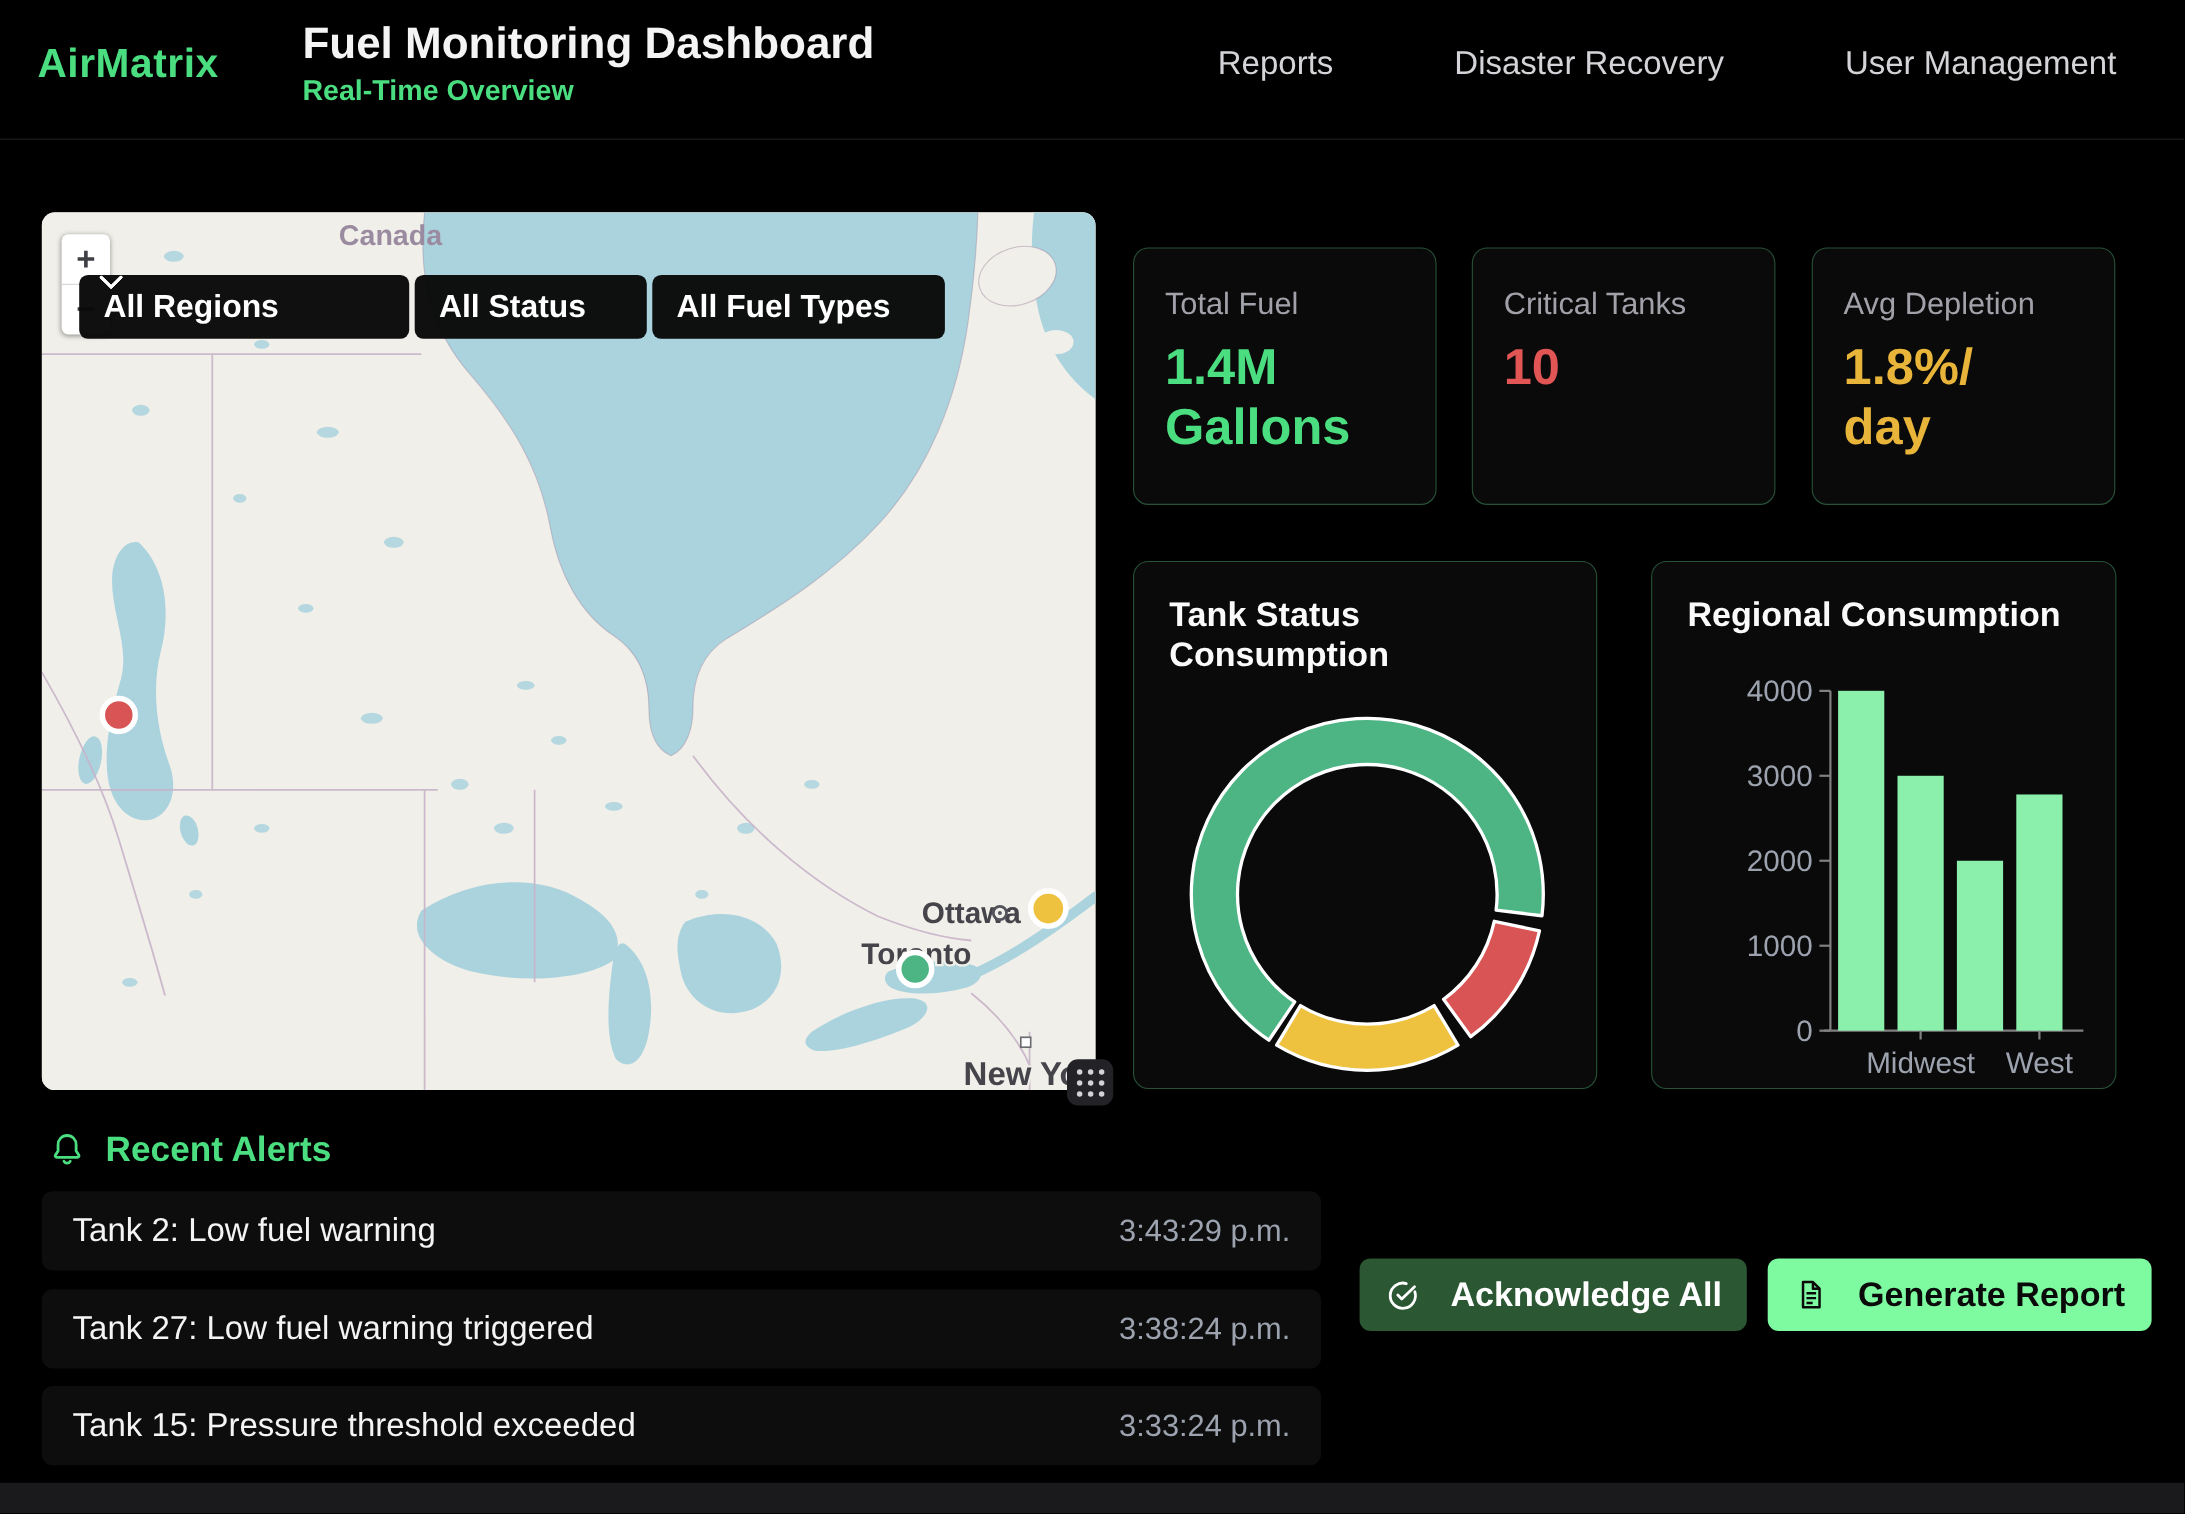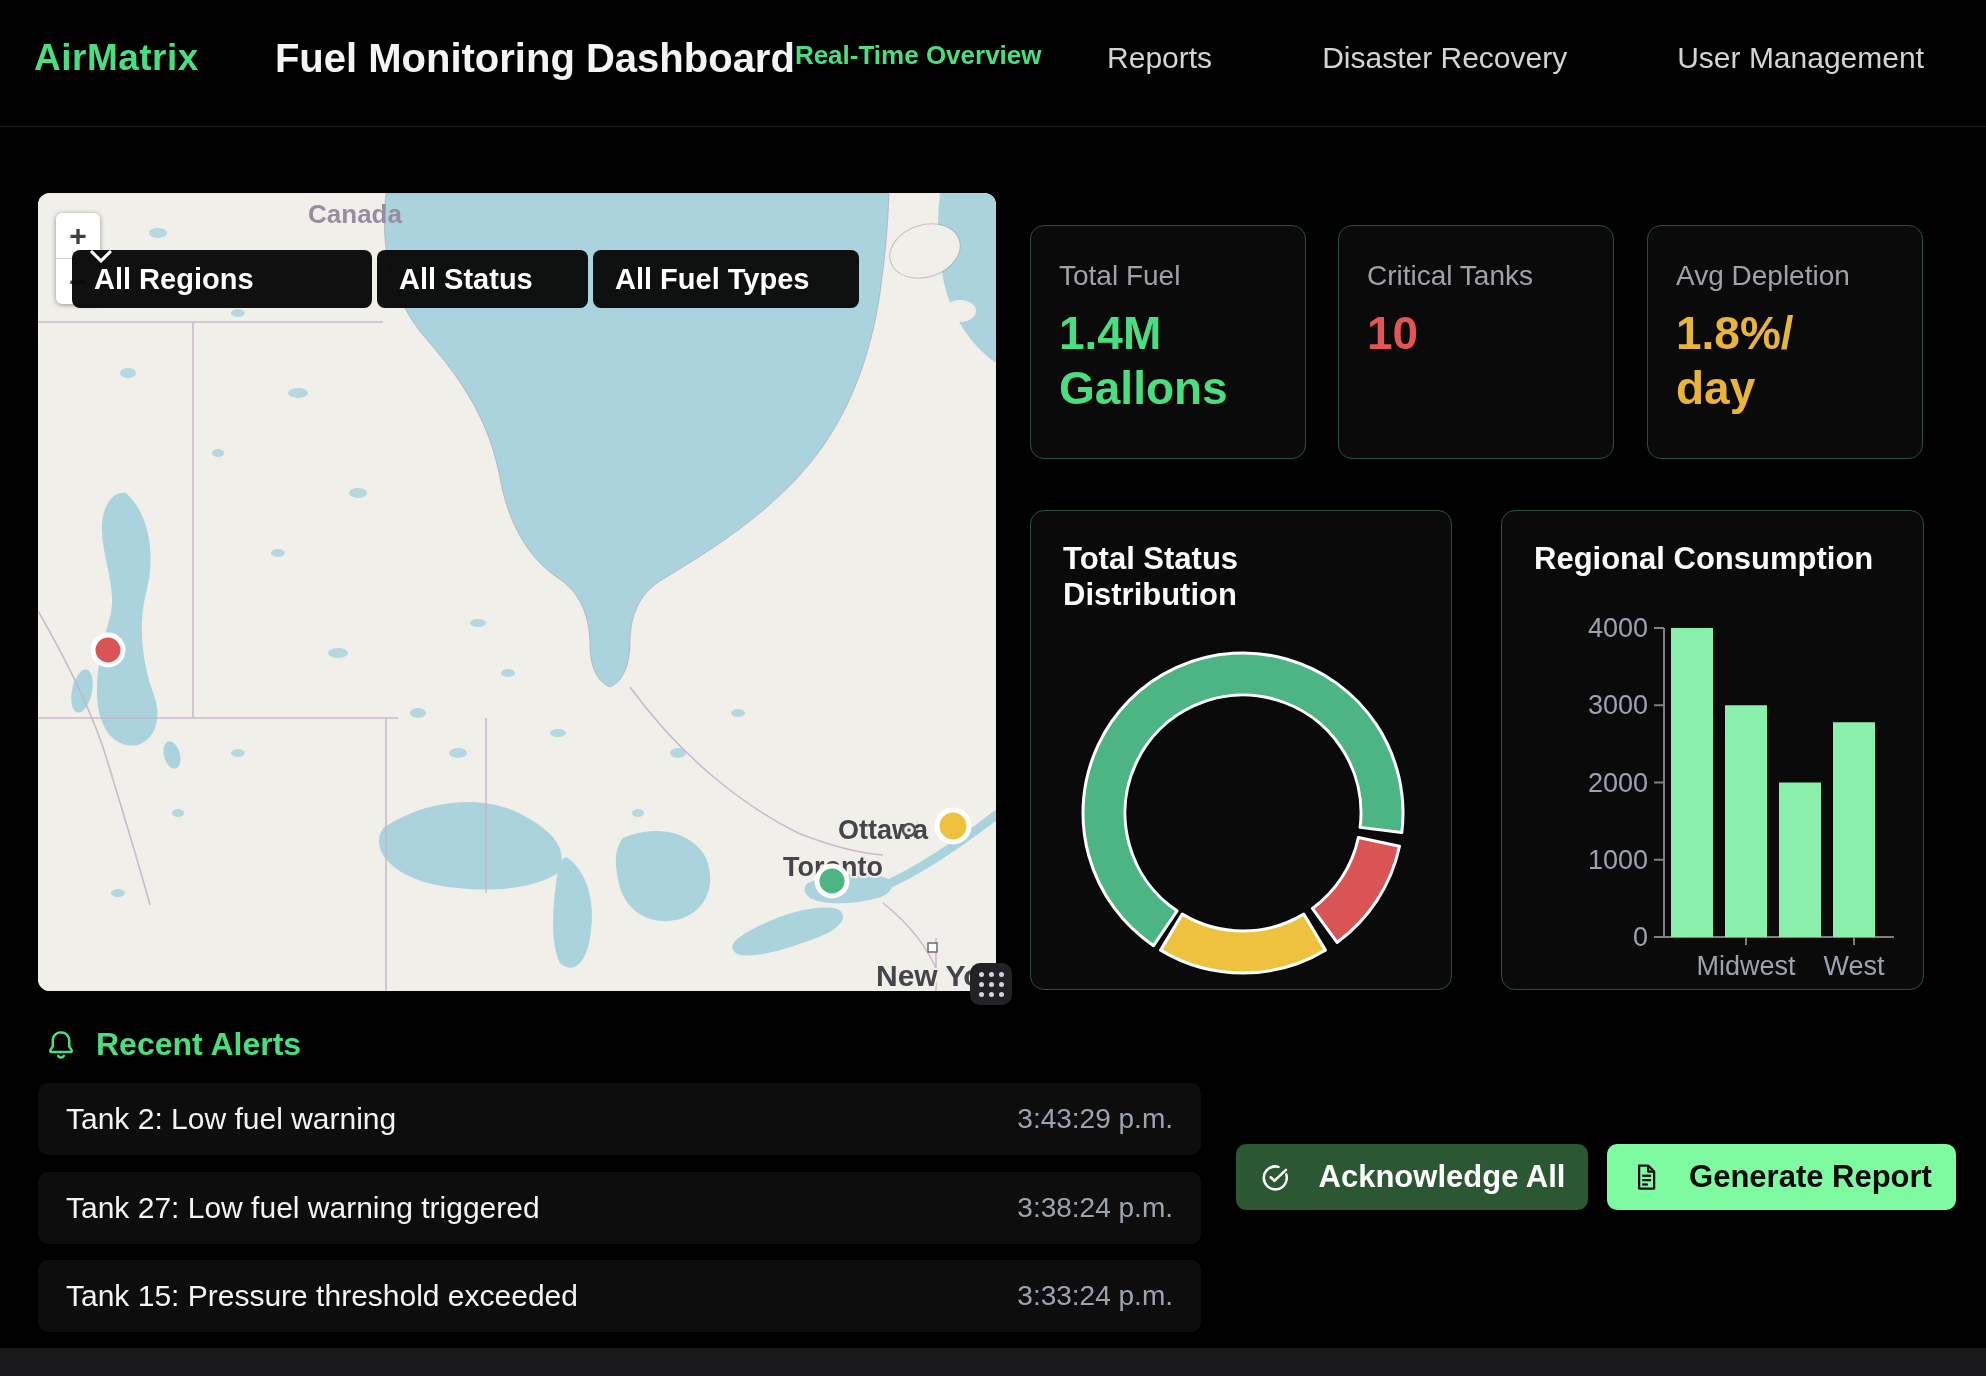--- a/index.html
+++ b/index.html
@@ -4,21 +4,21 @@
 <style>
   html,body{margin:0;padding:0;background:#000;}
   *{box-sizing:border-box;}
   #app{position:relative;width:1986px;height:1376px;background:#000;overflow:hidden;
        font-family:"Liberation Sans","DejaVu Sans",sans-serif;color:#f4f4f5;}
 
   
   .header{position:absolute;left:0;top:0;width:1986px;height:127px;display:flex;align-items:center;
           padding:0 62px 10px 34px;border-bottom:1px solid #1f1f22;background:#000;}
   .brand{font-size:37px;font-weight:700;color:#4ade80;letter-spacing:.5px;margin-right:76px;}
-  .titleblock{display:flex;flex-direction:row;}
+  .titleblock{display:flex;flex-direction:column;}
   .page-title{font-size:40px;font-weight:700;color:#f4f4f5;line-height:1.12;}
   .page-subtitle{font-size:26px;font-weight:600;color:#4ade80;margin-top:4px;}
   .nav{margin-left:auto;display:flex;gap:110px;}
   .nav-item{font-size:30px;color:#d4d4d8;cursor:pointer;white-space:nowrap;}
 
   
   .map-wrap{position:absolute;left:38px;top:193px;width:958px;height:798px;}
   .map-inner{position:absolute;inset:0;border-radius:12px;overflow:hidden;background:#f1efe9;}
   .map-inner svg{position:absolute;inset:0;}
   .zoom-ctl{position:absolute;left:18px;top:20px;width:44px;height:91px;background:#fff;border-radius:6px;
@@ -208,21 +208,21 @@
   </div>
   <div class="card stat-card" style="left:1647px;">
     <div class="stat-label">Avg Depletion</div>
     <div class="stat-value" style="color: rgb(232, 180, 58);">
       <div>1.8%/</div>
         <div>day</div>
     </div>
   </div>
 
   <div class="card chart-card" style="left:1030px;width:422px;">
-    <div class="chart-title">Total Status Distribution</div>
+    <div class="chart-title">Tank Status Consumption</div>
     <svg id="donut-svg" viewBox="0 0 422 480" width="422" height="480">
         <path d="M 122.52913544468053 434.6460116088067 A 160 160 0 1 1 370.80738426261155 321.49909494482364 L 329.120445893676 316.3805825218074 A 118 118 0 1 0 146.0152373904519 399.8264335614949 Z" fill="#4cb583" stroke="#fff" stroke-width="3" stroke-linejoin="round"></path>
         <path d="M 368.5036161174089 335.2658705308415 A 160 160 0 0 1 306.04564036679574 431.44271909999156 L 281.35865977051185 397.4640053362438 A 118 118 0 0 0 327.4214168865891 326.5335795164956 Z" fill="#d95454" stroke="#fff" stroke-width="3" stroke-linejoin="round"></path>
         <path d="M 294.40609198560867 439.14676811233795 A 160 160 0 0 1 129.59390801439133 439.146768112338 L 151.2255071606136 403.14574148284925 A 118 118 0 0 0 272.7744928393864 403.14574148284925 Z" fill="#eec23f" stroke="#fff" stroke-width="3" stroke-linejoin="round"></path>
       </svg>
   </div>
 
   <div class="card chart-card" style="left:1501px;width:423px;">
     <div class="chart-title">Regional Consumption</div>
     <svg id="bars-svg" viewBox="0 0 423 480" width="423" height="480">

